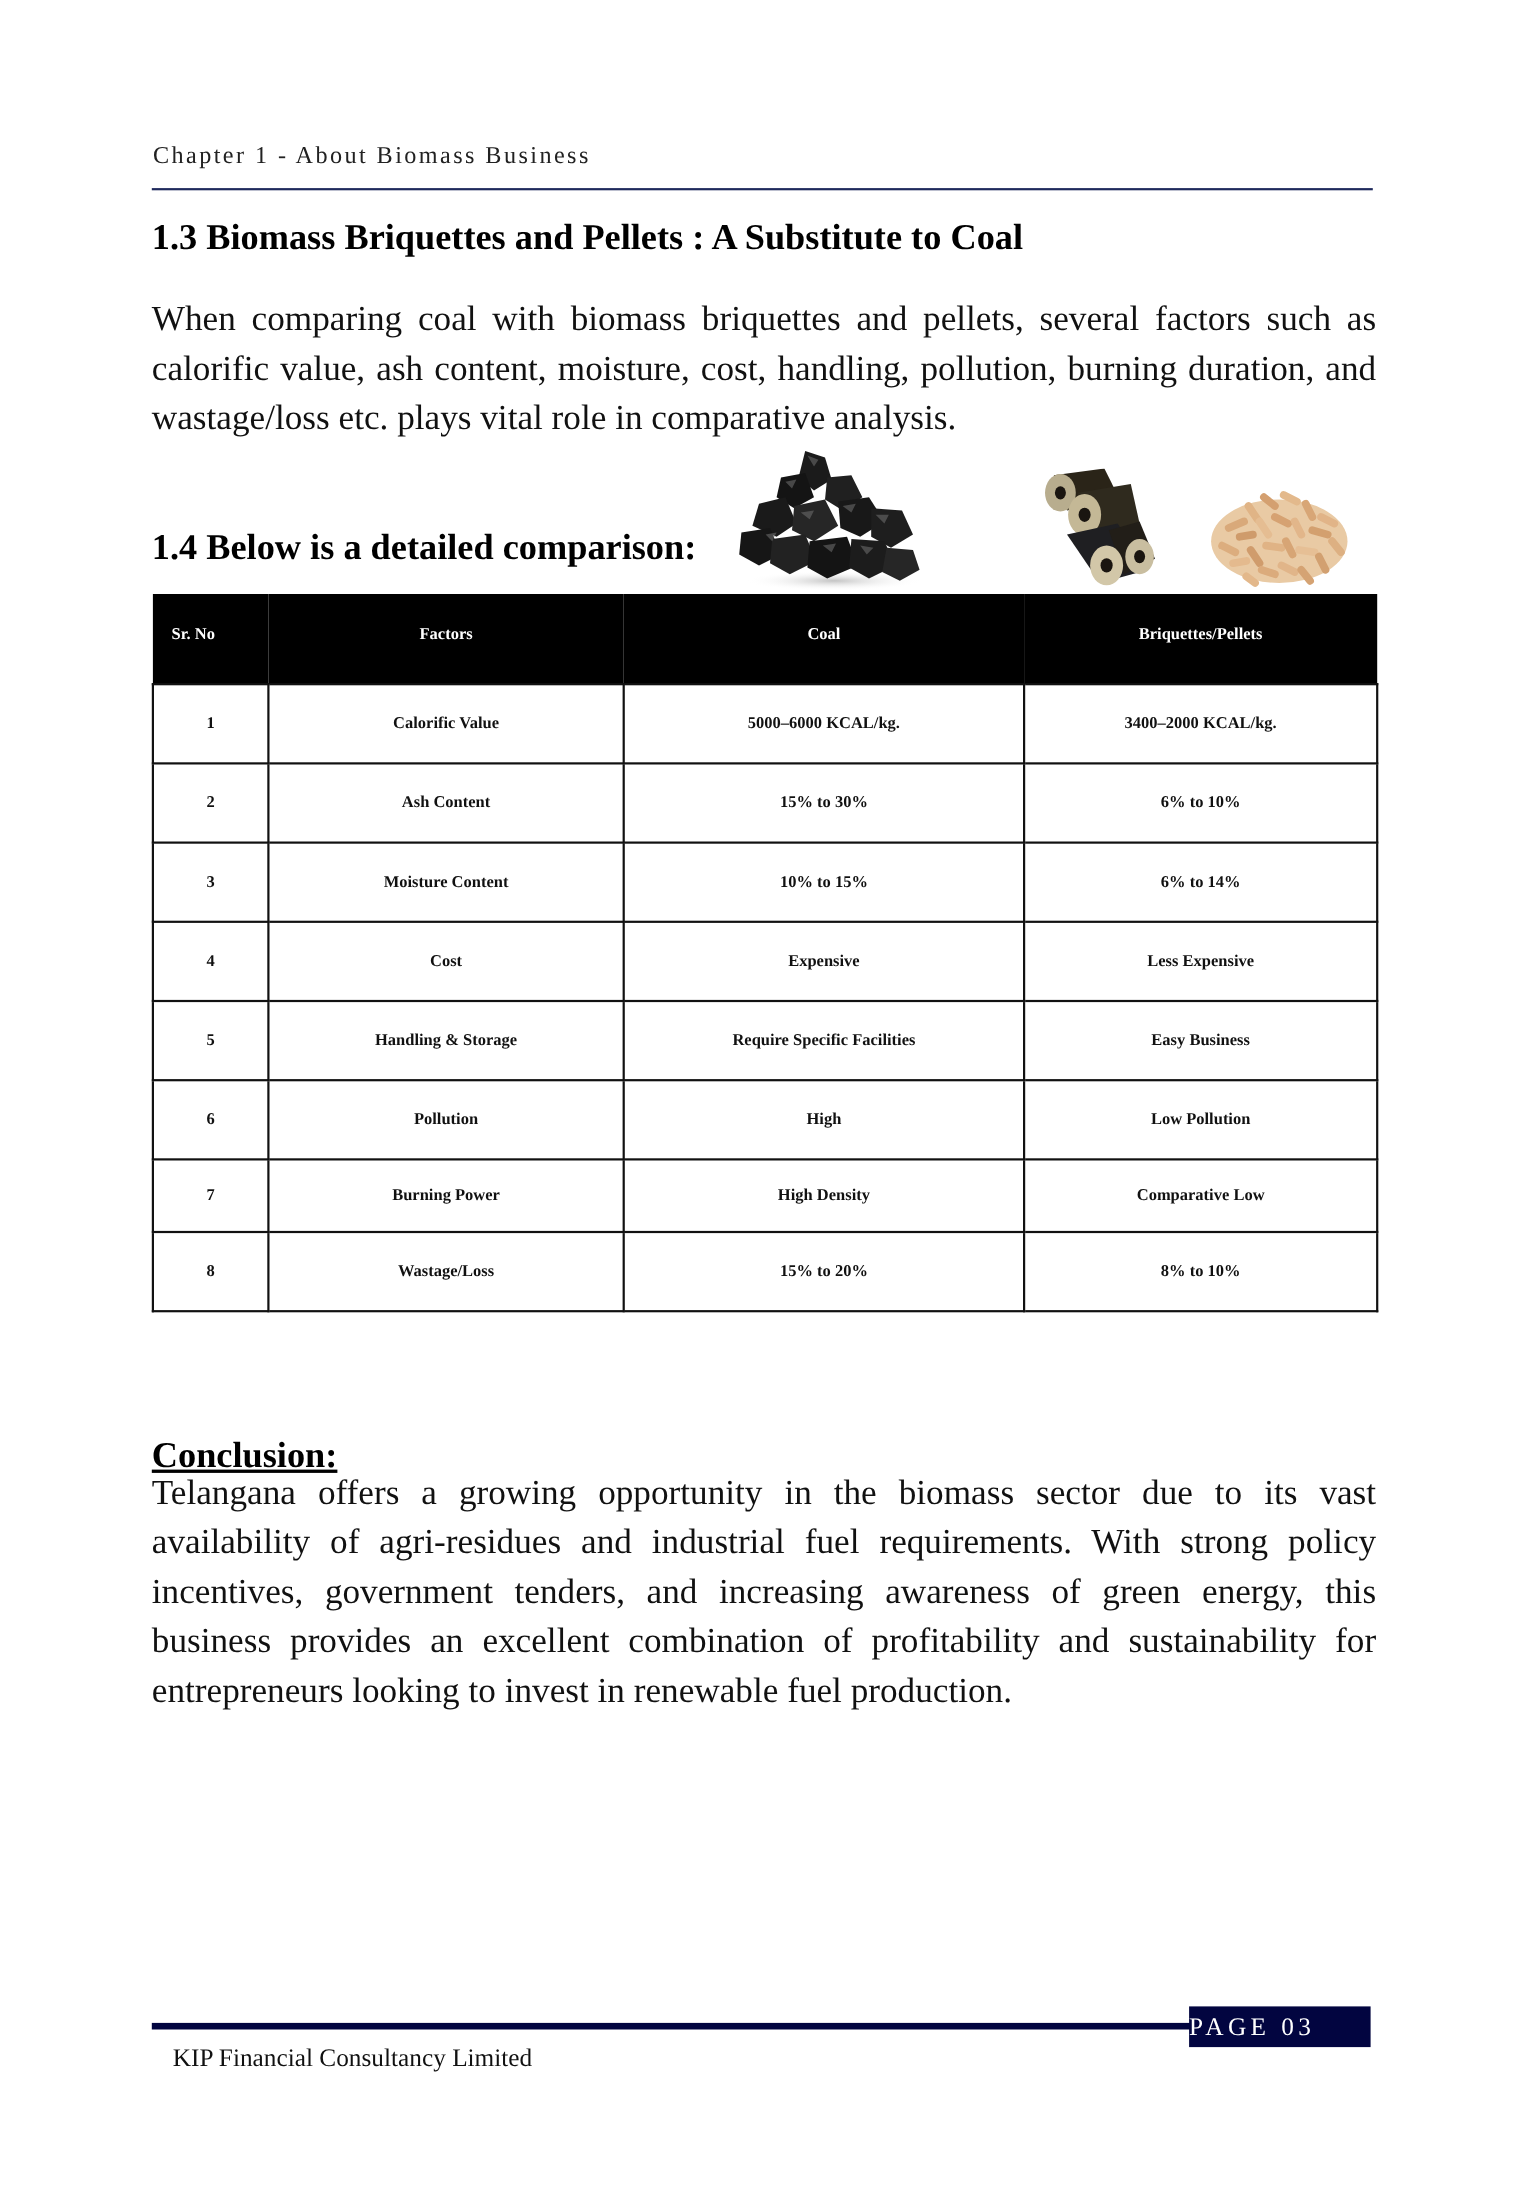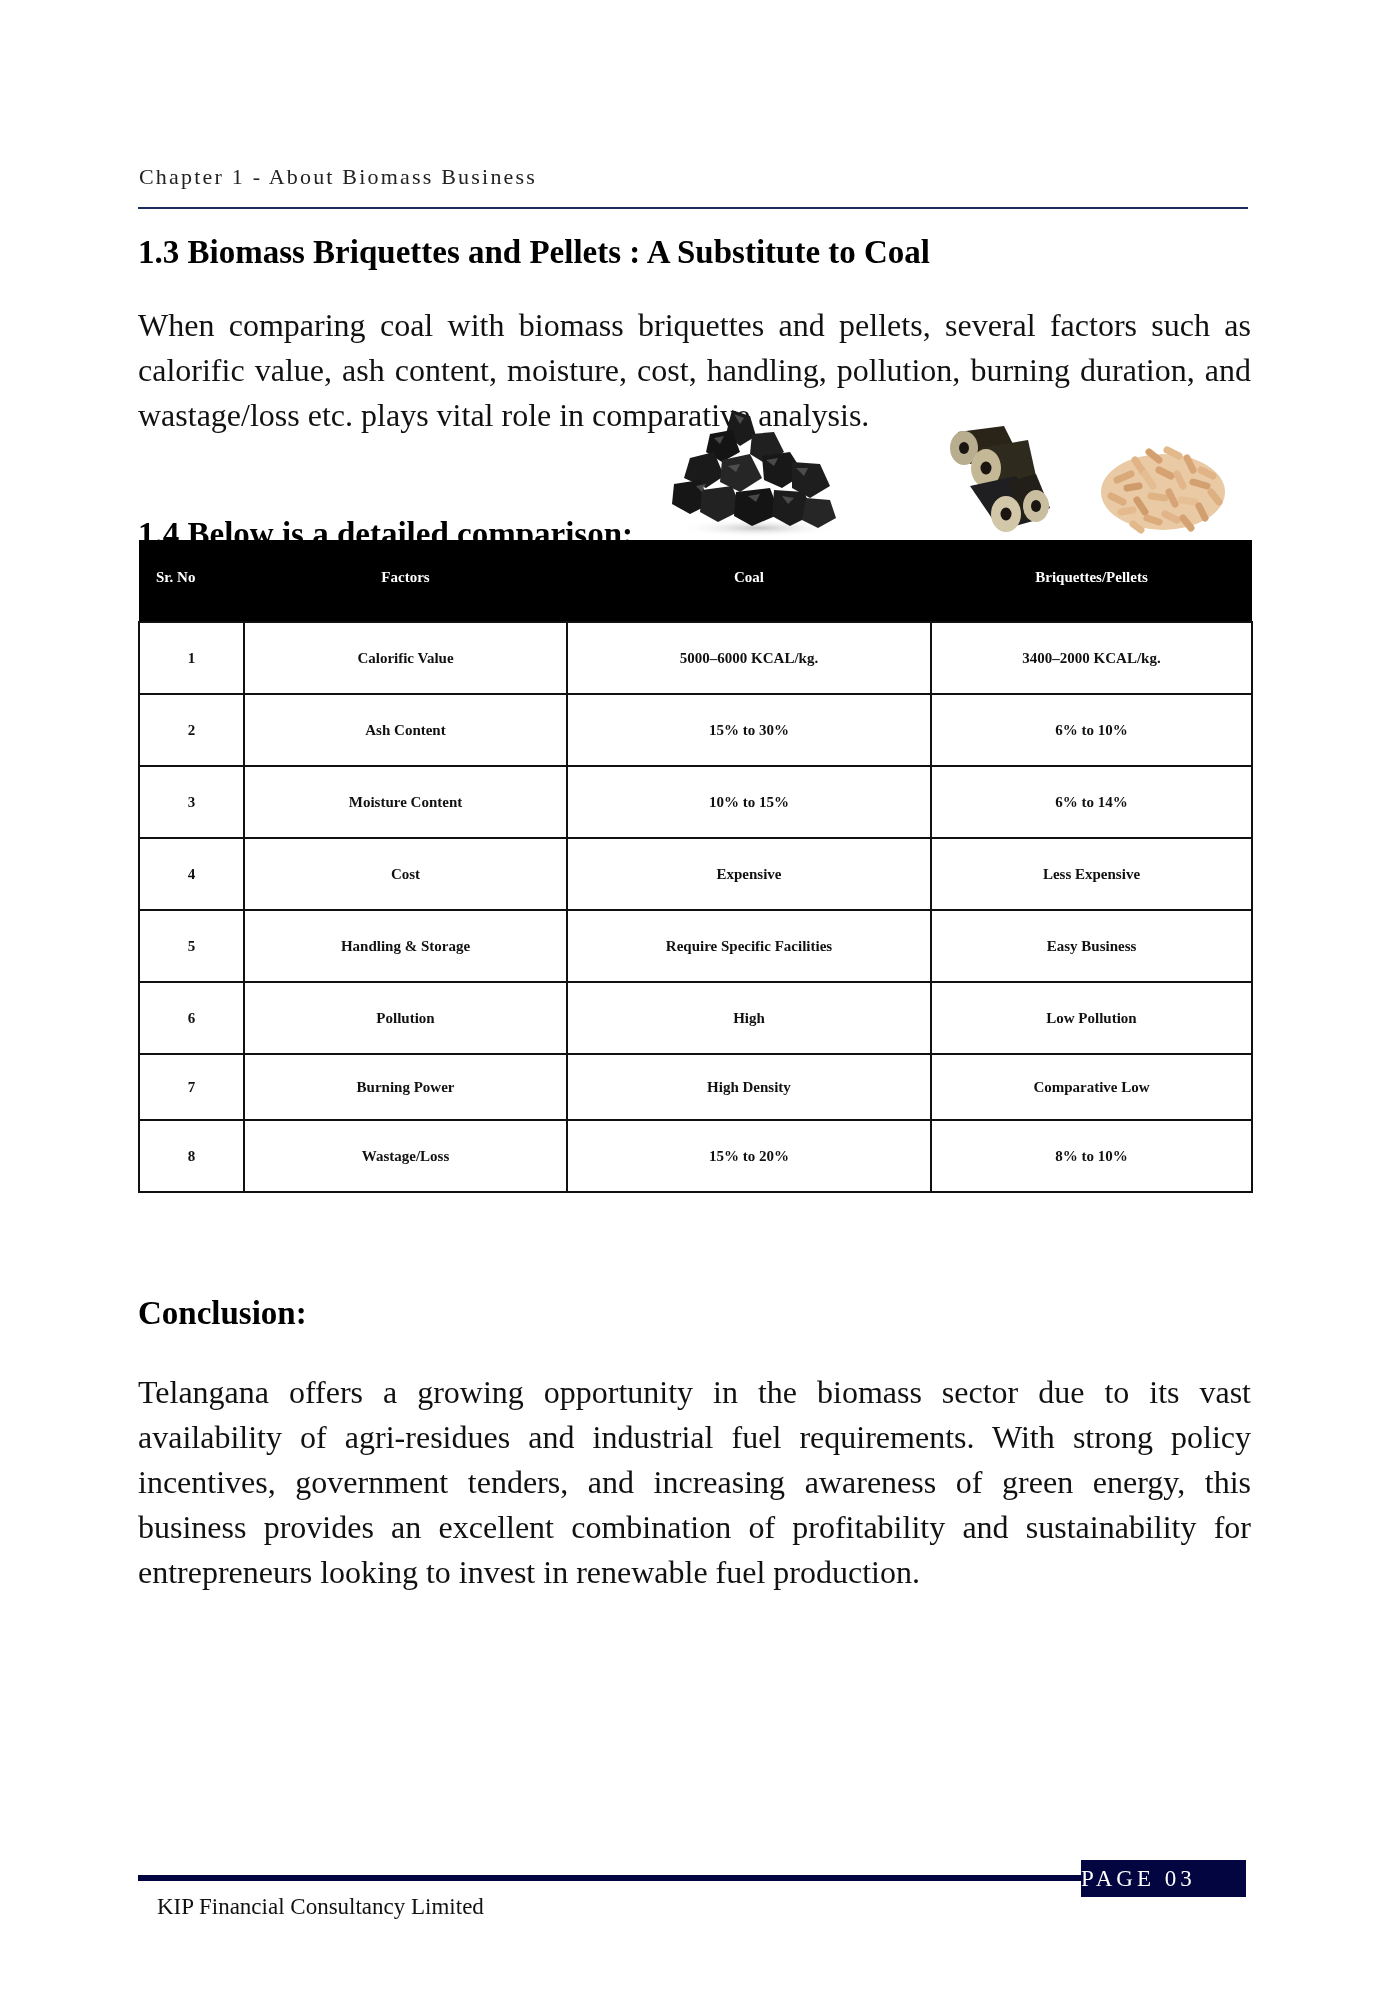--- a/index.html
+++ b/index.html
@@ -1,33 +1,33 @@
 <!DOCTYPE html>
 <html><head>
 <meta charset="utf-8">
 <style>
   html, body { margin:0; padding:0; background:#ffffff; }
   body { width:1384px; height:2000px; position:relative; overflow:hidden;
          font-family:"Liberation Serif", "DejaVu Serif", serif; color:#111; }
-  .abs { position:absolute;margin-top:36px; }
+  .abs { position:absolute; }
   .running-head { left:139px; top:128px; font-size:22px; letter-spacing:2.2px; color:#222; white-space:nowrap; }
   .head-rule { left:138px; top:171px; width:1110px; height:2px; background:#1f2a5c; }
   .h2 { font-weight:bold; font-size:33px; white-space:nowrap; color:#000000; }
   .h13 { left:138px; top:198px; }
   .para { font-size:32px; line-height:45px; text-align:justify; text-align-last:left; color:#111; }
   .intro { left:138px; top:267px; width:1113px; }
   .h14 { left:138px; top:480px; }
   .img { position:absolute; }
   table.cmp { position:absolute; left:138px; top:540px; width:1113px; border-collapse:collapse; table-layout:fixed;
               font-family:"Liberation Serif", serif; font-weight:bold; font-size:15px; }
   table.cmp th { background:#000; color:#fff; height:75px; text-align:center; vertical-align:middle; padding:0 0 6px 0; border:0; font-weight:bold; }
   table.cmp th.c0 { text-align:left; padding-left:17px; }
   table.cmp td { border:2px solid #111; text-align:center; vertical-align:middle; height:70px; padding:0; color:#111; }
   table.cmp tr.r7 td { height:64px; }
-  .conc-h { left:138px; top:1259px; }
+  .conc-h { left:138px; top:1306px;text-decoration:underline; }
   .conc { left:138px; top:1334px; width:1113px; }
   .foot-rule { left:138px; top:1839px; width:945px; height:6px; background:#020540; }
   .page-box { left:1081px; top:1824px; width:165px; height:37px; background:#020540; color:#fff;
               font-size:23px; letter-spacing:4px; text-align:left; line-height:38px; }
   .foot-text { left:157px; top:1858px; font-size:23px; color:#111; white-space:nowrap; }
 </style>
 </head>
 <body>
 
 <div class="abs running-head">Chapter 1 - About Biomass Business</div>

